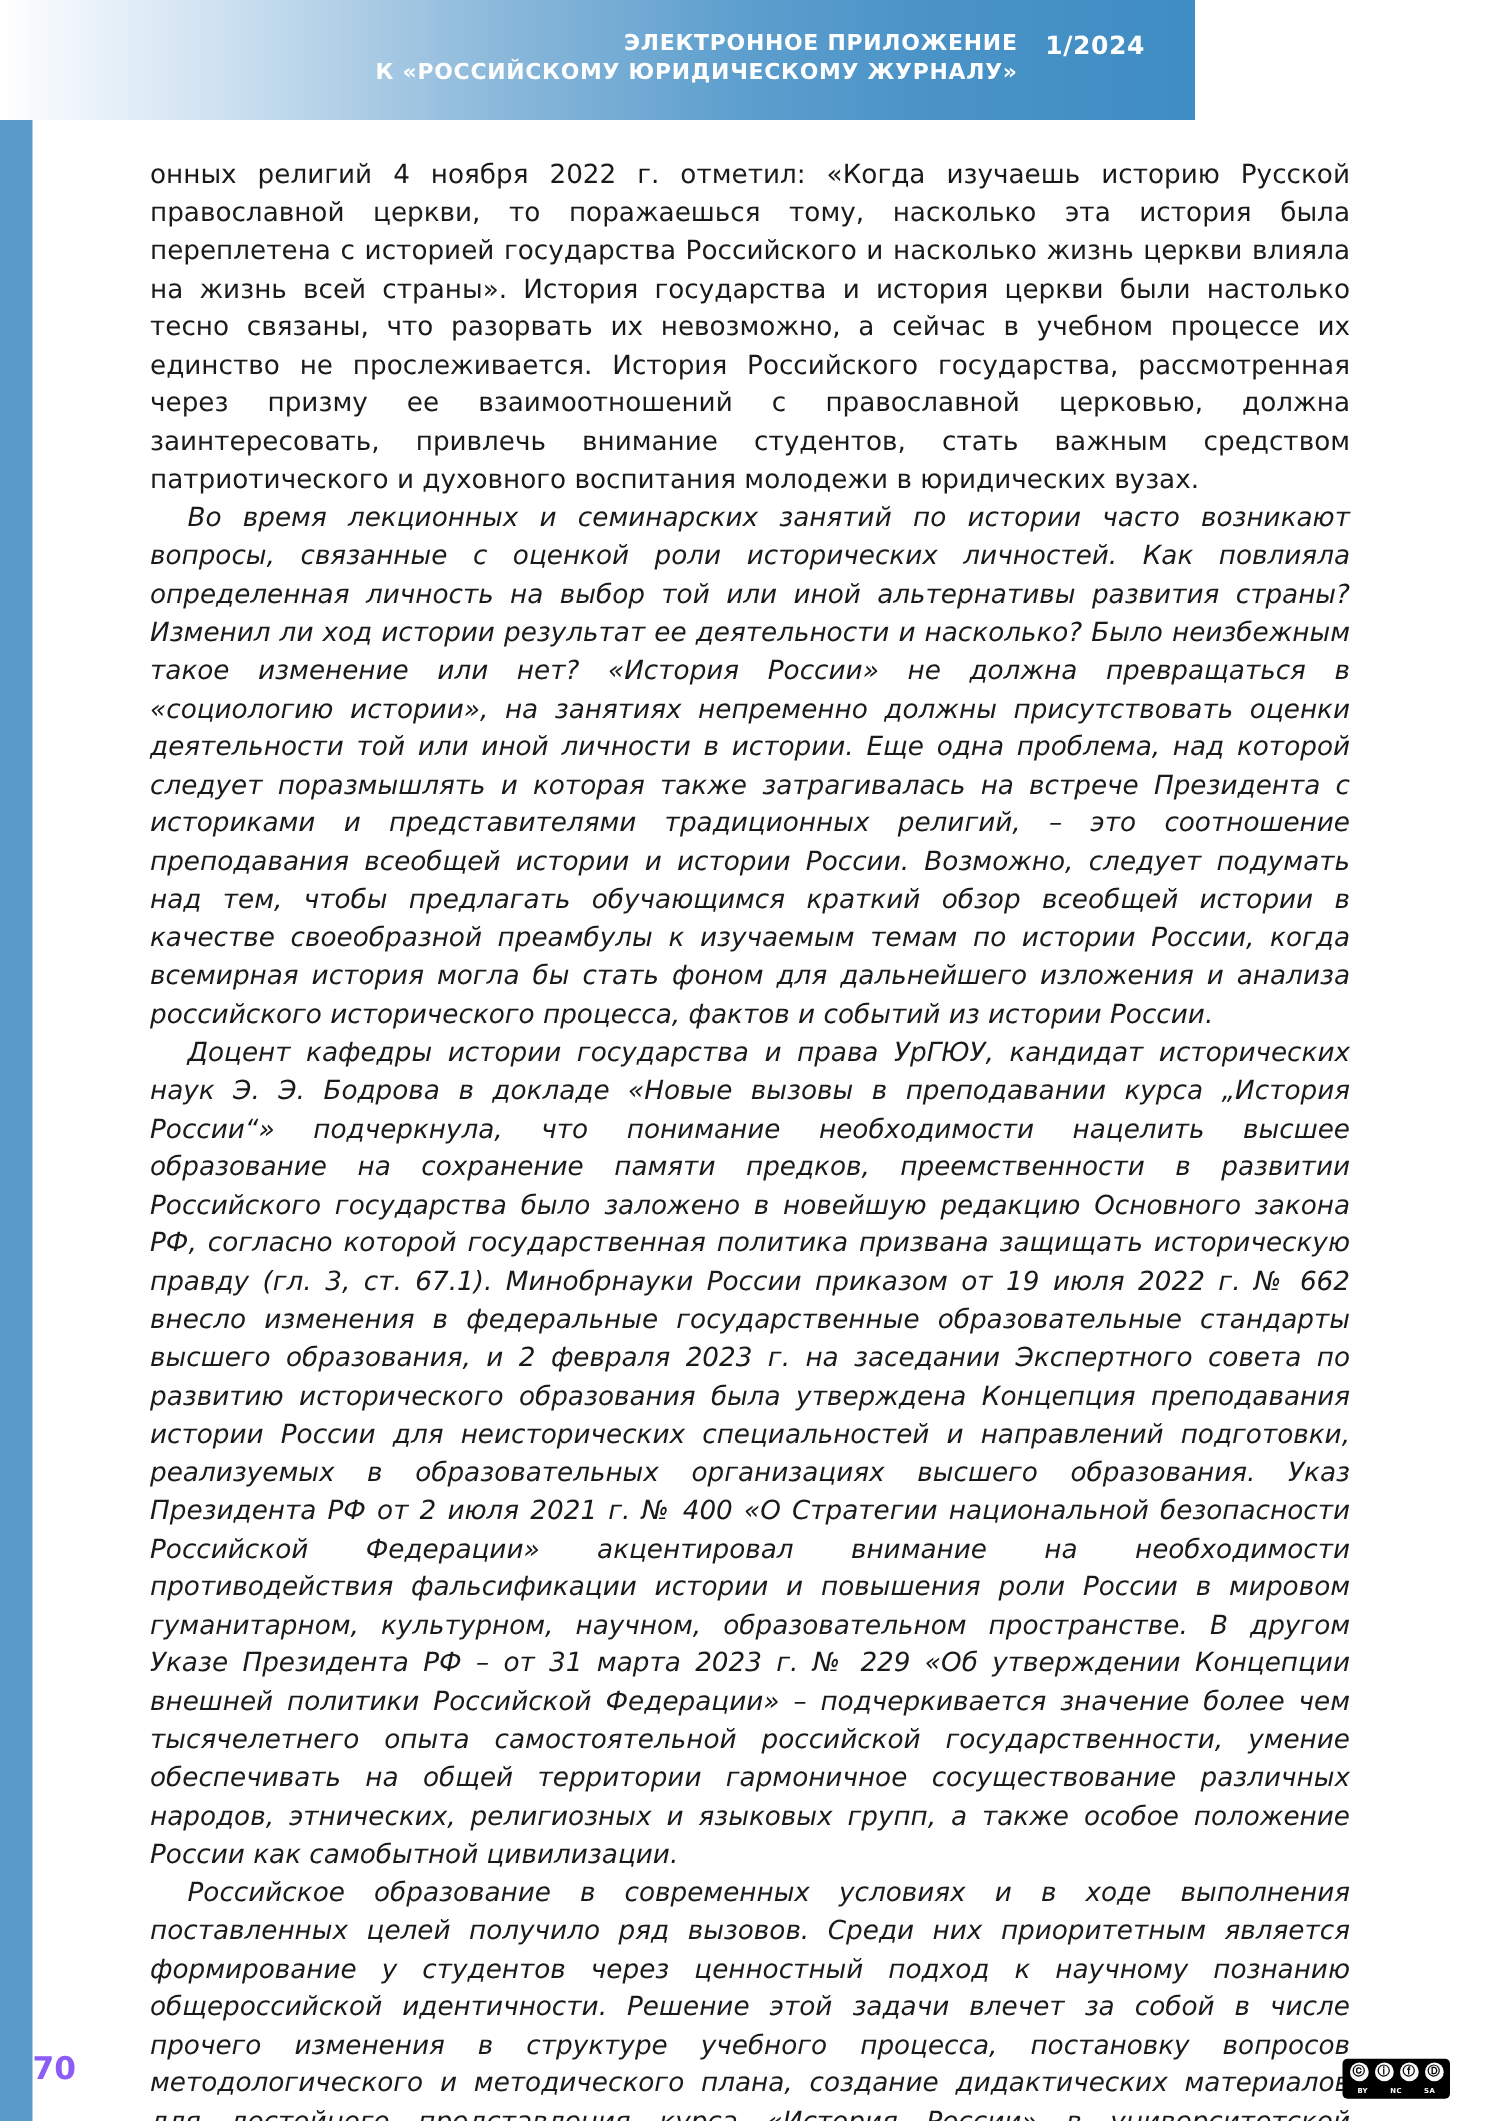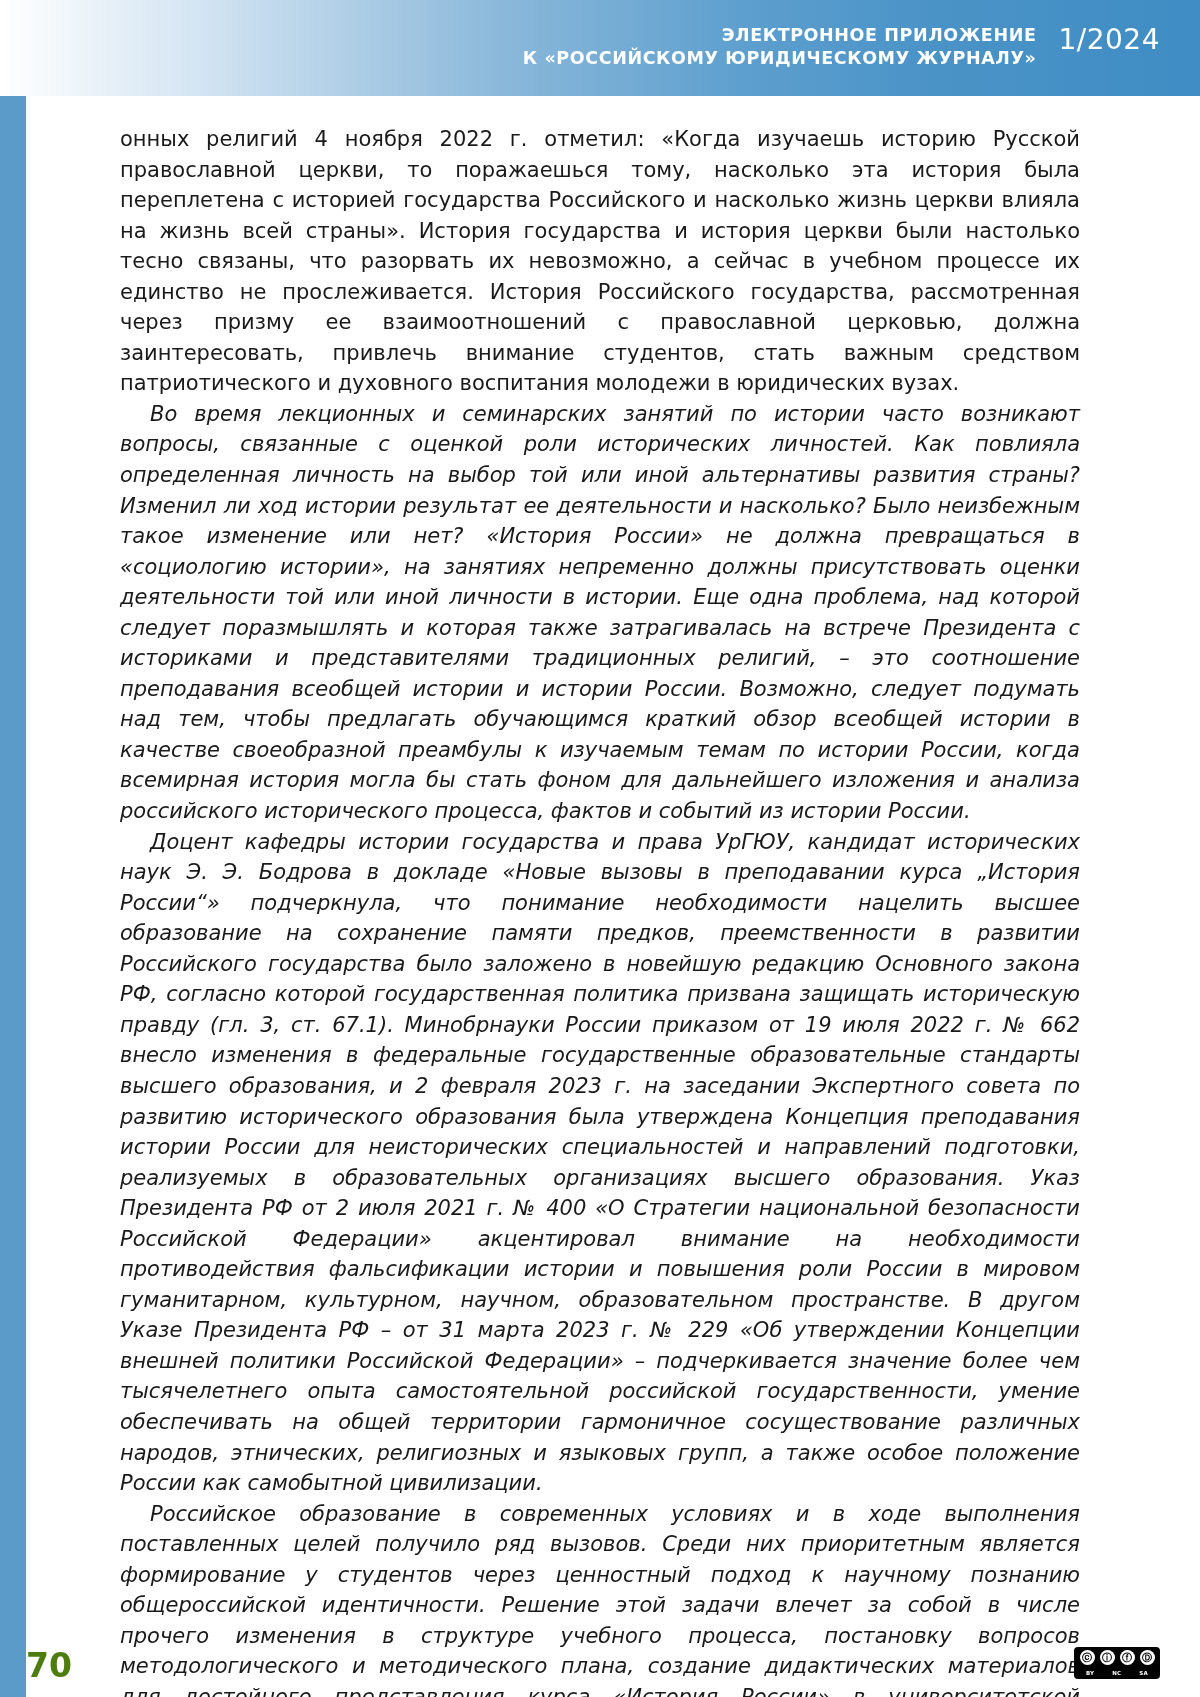--- a/index.html
+++ b/index.html
@@ -13,21 +13,21 @@
     position: relative;
     font-family: "DejaVu Sans", sans-serif;
     overflow: hidden;
   }
 
   
   .page-header {
     position: absolute;
     top: 0;
     left: 0;
-    width: 1200px;
+    width: 956px;
     height: 96px;
     background: linear-gradient(90deg, #ffffff 0%, #cfe2f1 18%, #8ab8da 42%, #5d9fce 62%, #4a93c7 78%, #3f8dc4 100%);
   }
   .header-inner {
     position: absolute;
     right: 40px;
     top: 22px;
     text-align: right;
     color: #ffffff;
     display: flex;
@@ -39,22 +39,22 @@
     font-size: 17.5px;
     font-weight: bold;
     letter-spacing: 0.6px;
     line-height: 1.32;
     text-transform: uppercase;
     padding-top: 2px;
   }
   .header-lines div { white-space: nowrap; }
   .header-issue {
     margin-left: 22px;
-    font-size: 28px;
-    font-weight: normal;
+    font-size: 20px;
+    font-weight: bold;
     letter-spacing: 0.5px;
     line-height: 1;
     padding-top: 4px;
   }
 
   
   .spine {
     position: absolute;
     left: 0;
     top: 96px;
@@ -99,24 +99,24 @@
   .page-footer {
     position: absolute;
     left: 0;
     bottom: 0;
     width: 1200px;
     height: 74px;
   }
   .folio {
     position: absolute;
     left: 26px;
-    bottom: 12px;
-    font-size: 33px;
-    font-weight: bold;
-    color: #4d7c0f;
+    bottom: 28px;
+    font-size: 25px;
+    font-weight: bold;
+    color: #8b5cf6;
   }
   .footer-title {
     position: absolute;
     left: 0;
     right: 0;
     bottom: 28px;
     text-align: center;
     font-size: 15px;
     font-weight: bold;
     letter-spacing: 1.1px;

